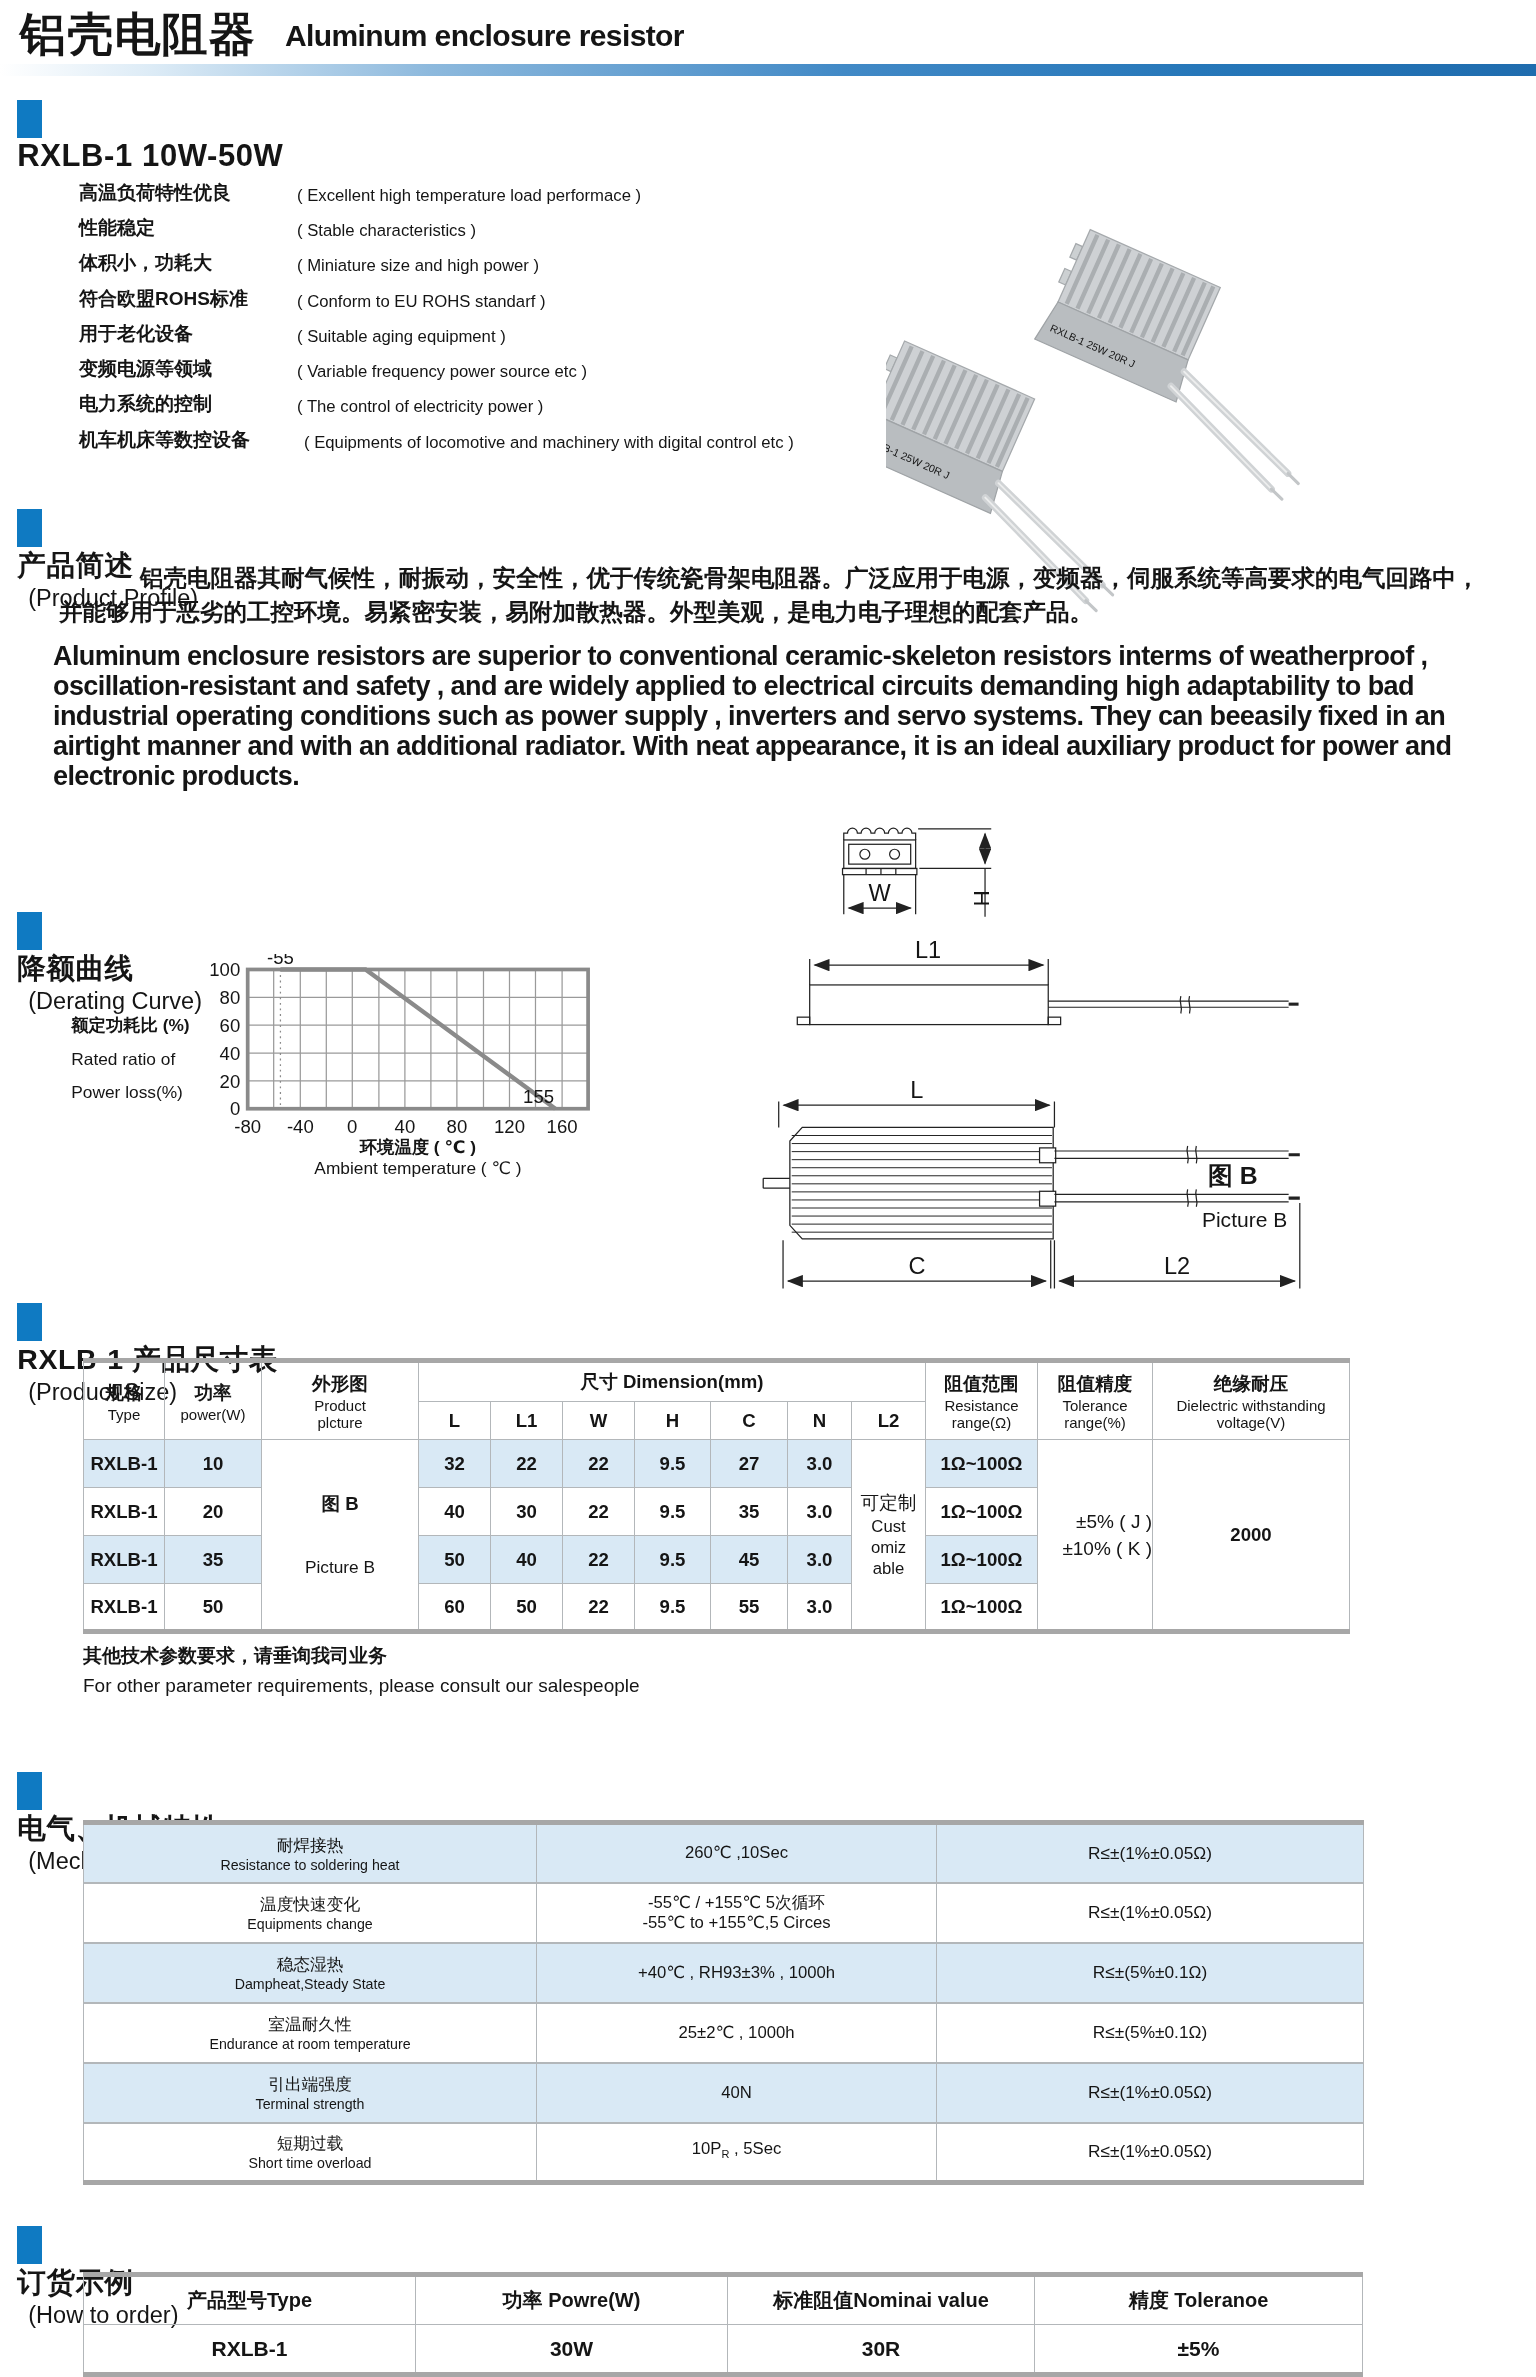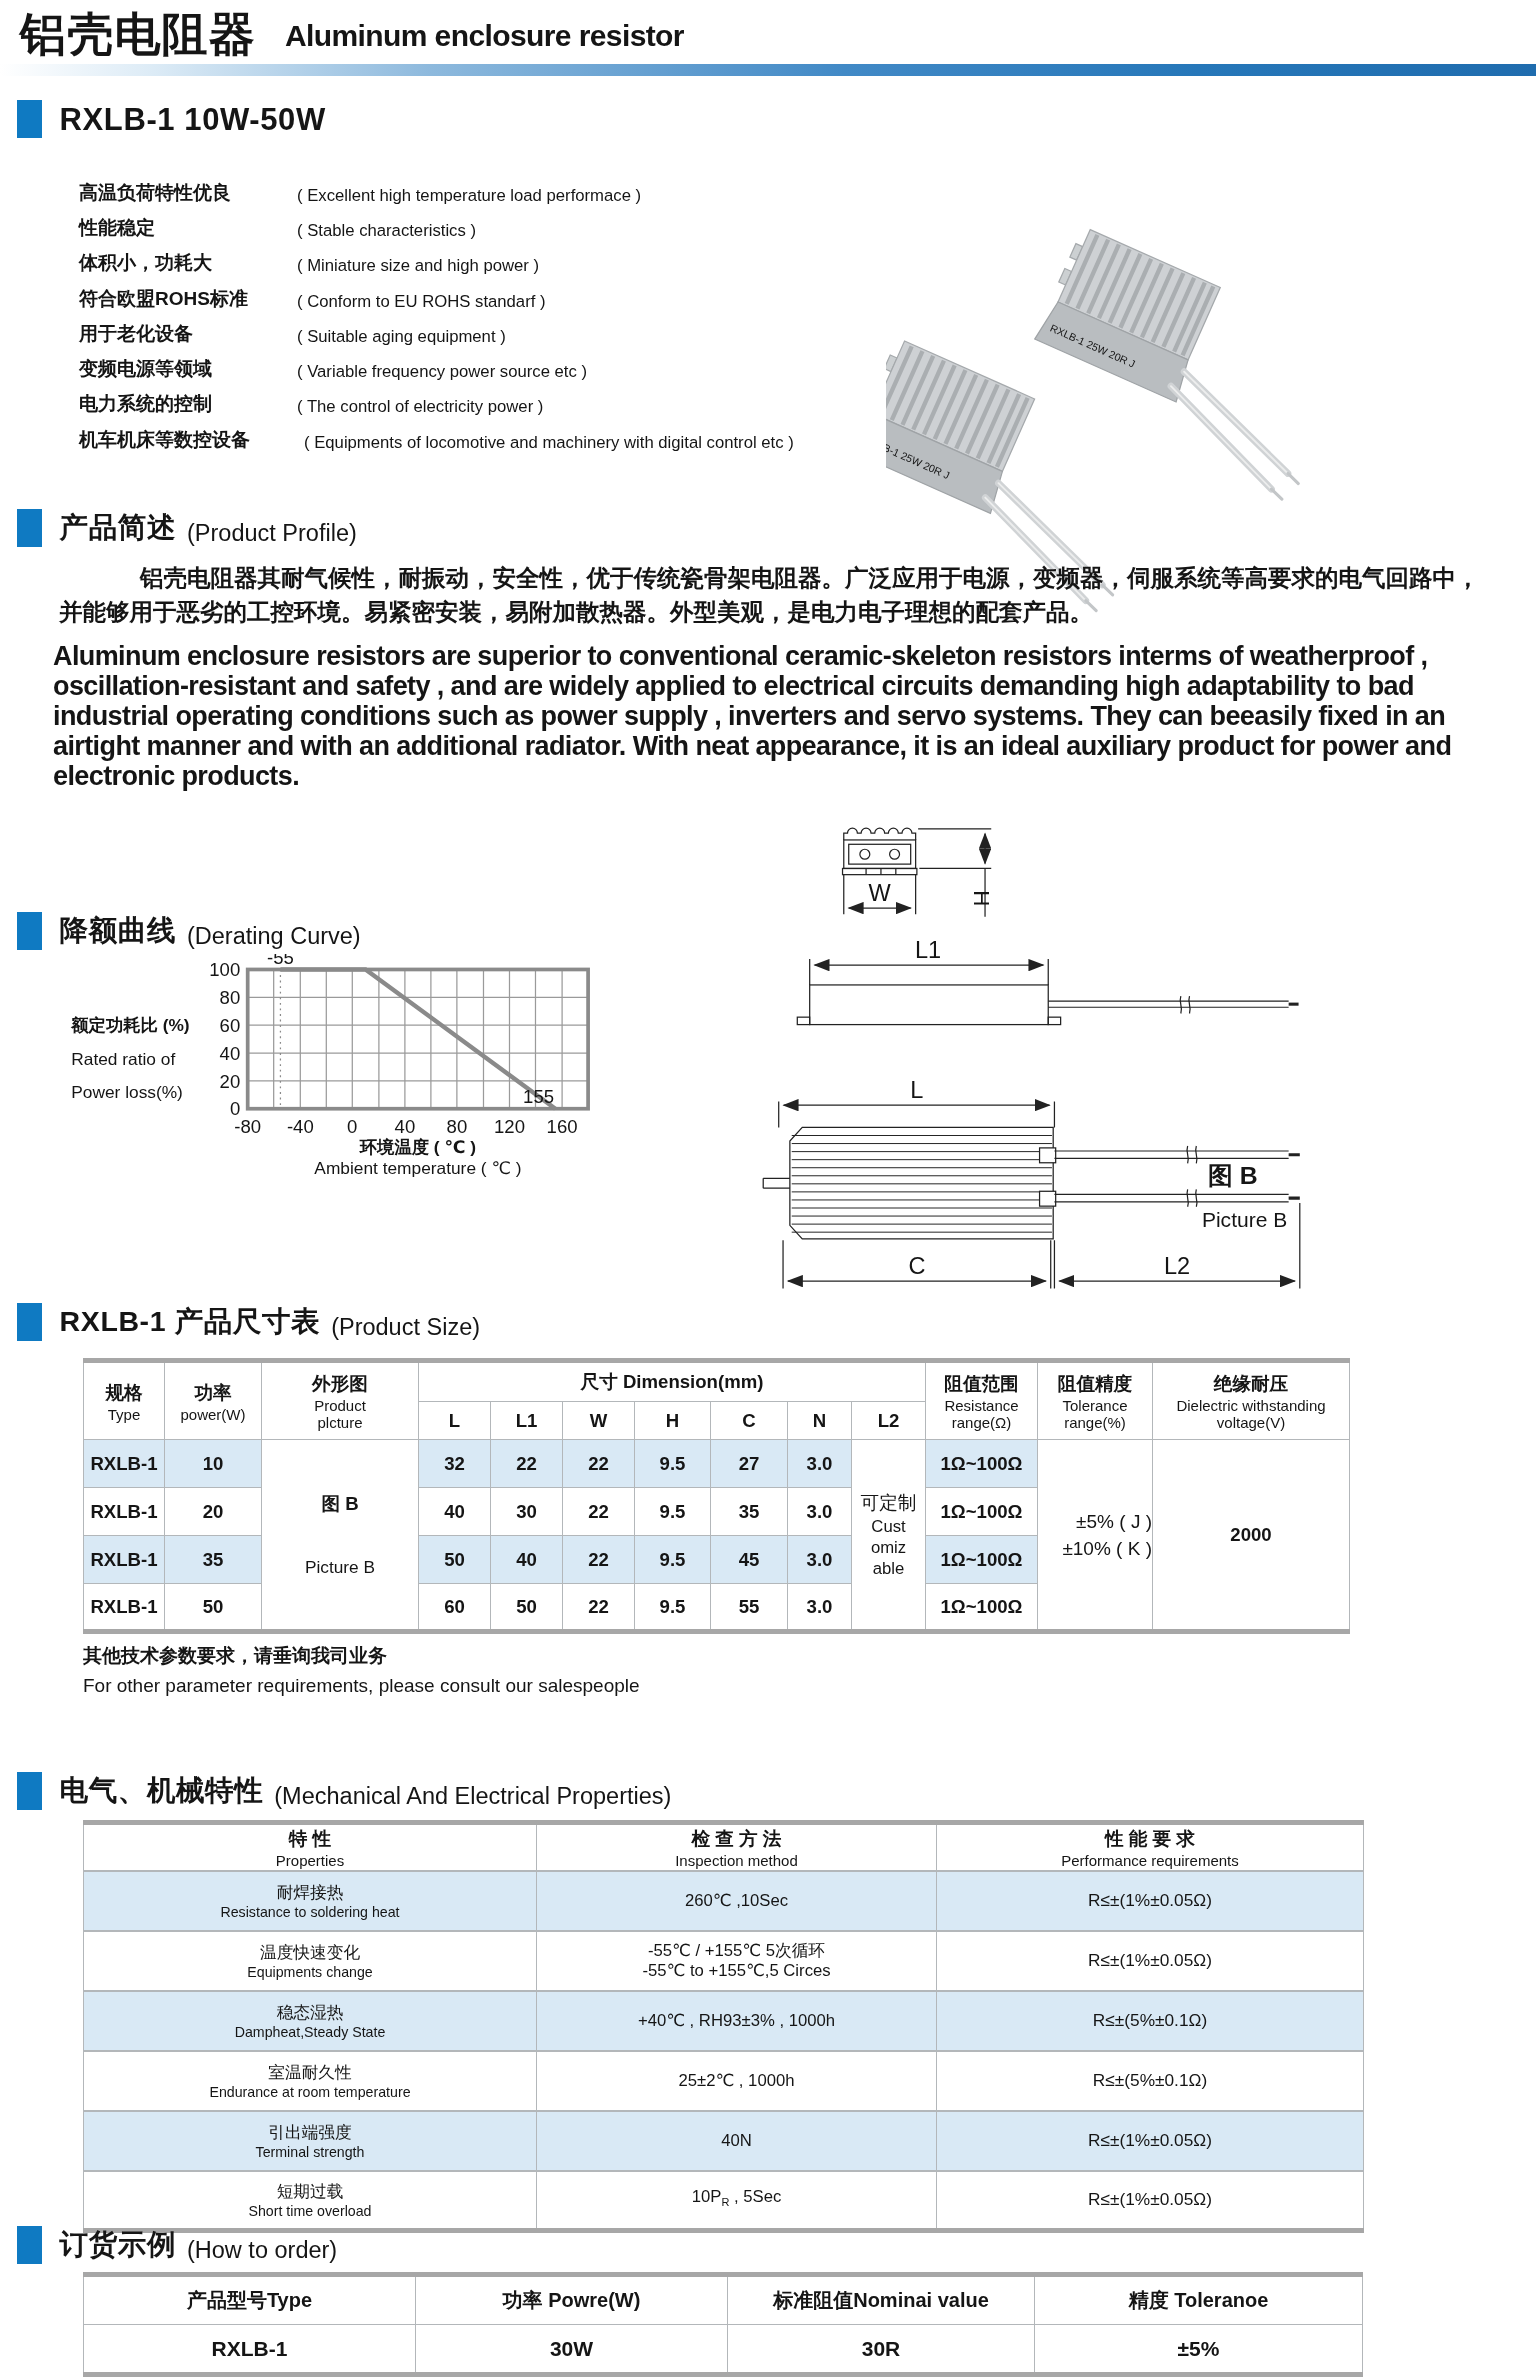--- a/index.html
+++ b/index.html
@@ -5,21 +5,21 @@
   html,body{margin:0;padding:0;background:#e8e8e8;}
   #page{position:relative;width:1536px;height:2377px;background:#ffffff;overflow:hidden;
         font-family:"Liberation Sans","DejaVu Sans",sans-serif;color:#151515;}
   .abs{position:absolute;}
   
   .hdr-cn{left:20px;top:3.7px;font-size:46px;font-weight:700;letter-spacing:1.2px;}
   .hdr-en{left:285px;top:18.6px;font-size:30px;font-weight:700;letter-spacing:-0.6px;}
   .grad-bar{left:0;top:64px;width:1536px;height:12.4px;
     background:linear-gradient(90deg,#ffffff 0%,#dcebf6 10%,#8db9dd 28%,#4189c6 55%,#2677b9 78%,#1f6cae 100%);}
   
-  .sec{position:absolute;display:flex;align-items:flex-end;}
+  .sec{position:absolute;display:flex;align-items:flex-start;flex-direction:column;}
   .sec .sq{width:25px;height:38px;background:#0f7ac2;margin-right:17.3px;flex:0 0 auto;}
   .sec .cn{font-size:28.5px;font-weight:700;letter-spacing:0.6px;}
   .sec .en{font-size:23.5px;font-weight:500;margin-left:11px;}
   
   .feat{position:absolute;left:79px;display:flex;align-items:flex-end;}
   .feat .cn{width:218px;font-size:19px;font-weight:700;flex:0 0 auto;}
   .feat .en{font-size:16.7px;font-weight:500;}
   
   .para-cn{left:59px;top:561px;width:1431px;font-size:23.5px;line-height:34px;font-weight:700;text-indent:81px;}
   .para-en{left:53px;top:641px;width:1400px;font-size:27px;line-height:30px;font-weight:700;letter-spacing:-0.6px;}
@@ -393,34 +393,20 @@
     <div class="en">(Mechanical And Electrical Properties)</div>
   </div>
 
   <table class="props-table">
     <colgroup>
         <col style="width:453px">
         <col style="width:400px">
         <col style="width:427px">
       </colgroup>
     <tbody>
-        <tr class="phd">
-      <td>
-            <div class="th-cn">特 性</div>
-            <div class="th-en">Properties</div>
-          </td>
-      <td>
-            <div class="th-cn">检 查 方 法</div>
-            <div class="th-en">Inspection method</div>
-          </td>
-      <td>
-            <div class="th-cn">性 能 要 求</div>
-            <div class="th-en">Performance requirements</div>
-          </td>
-    </tr>
     <tr class="pr blue">
       <td>
             <div class="pcn">耐焊接热</div>
             <div class="pen">Resistance to soldering heat</div>
           </td>
       <td class="pm">260℃ ,10Sec</td>
       <td class="preq">R≤±(1%±0.05Ω)</td>
     </tr>
     <tr class="pr">
       <td>

